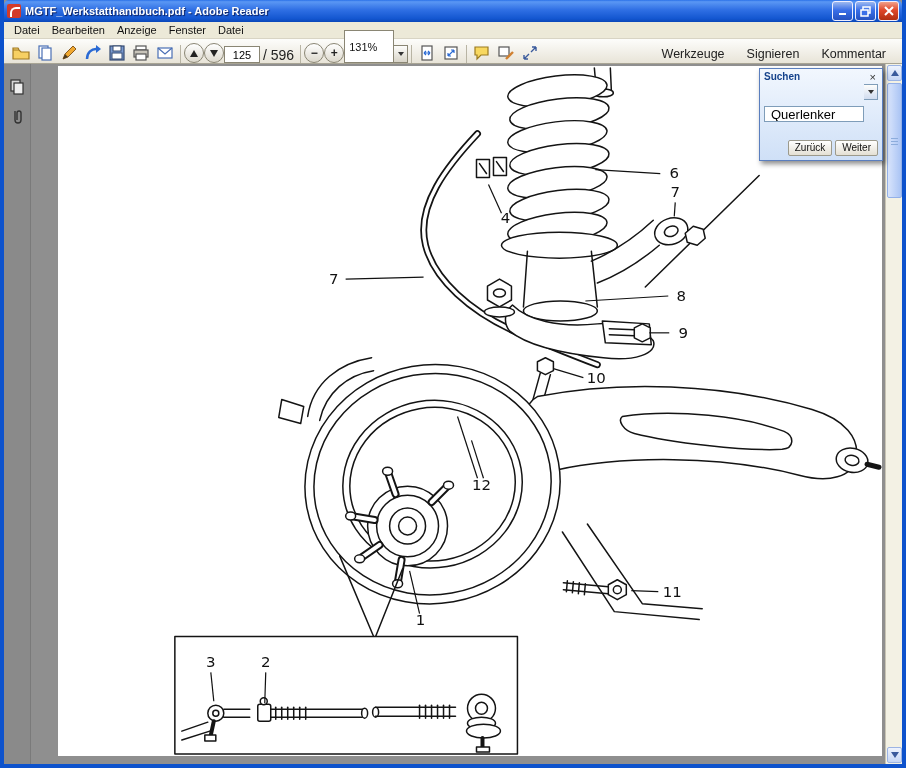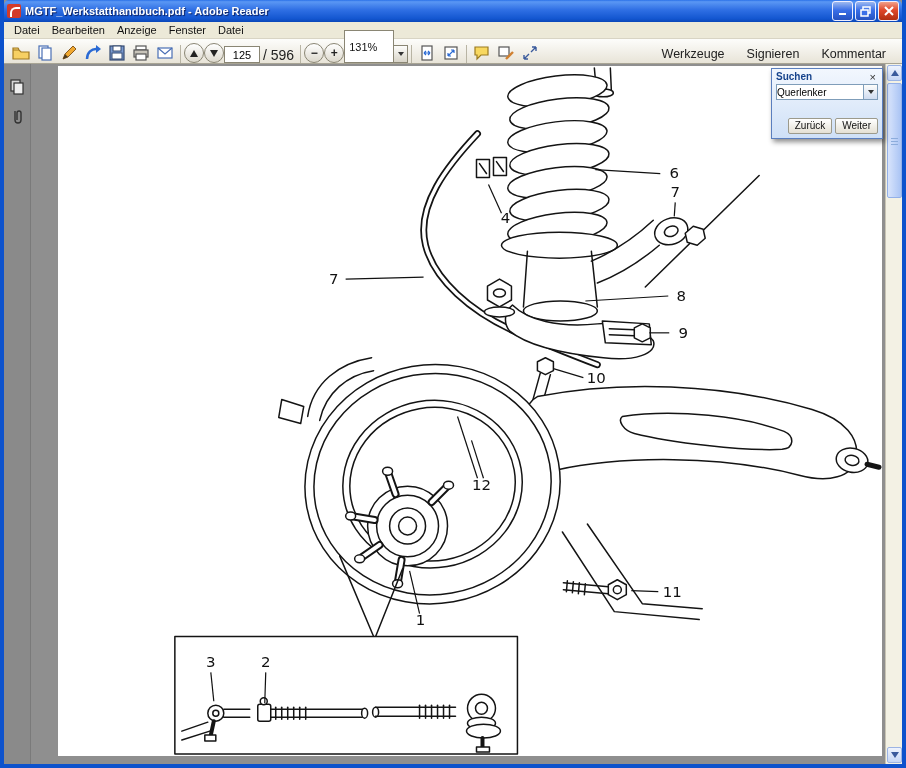--- a/index.html
+++ b/index.html
@@ -73,29 +73,29 @@
     background:linear-gradient(#eef3fd,#c6d6f6); border-radius:2px; display:flex; align-items:center; justify-content:center; }
   .sb-up { top:1px; } .sb-down { bottom:1px; }
   .sb-tri-up { width:0;height:0;border-left:4px solid transparent;border-right:4px solid transparent;border-bottom:6px solid #3a5a9c; }
   .sb-tri-down { width:0;height:0;border-left:4px solid transparent;border-right:4px solid transparent;border-top:6px solid #3a5a9c; }
   .sb-thumb { position:absolute; left:1px; top:19px; width:15px; height:115px; border:1px solid #93b0e8; border-radius:2px;
     background:linear-gradient(90deg,#d8e4fc,#aac4f4); }
   .sb-thumb::after { content:""; position:absolute; left:3px; right:3px; top:50%; height:1px;
     box-shadow:0 -3px 0 #8cacdc, 0 0 0 #8cacdc, 0 3px 0 #8cacdc; background:#8cacdc; }
 
   
-  .search-panel { position:absolute; top:4px; right:19px; width:112px;
+  .search-panel { position:absolute; top:4px; right:19px; width:124px;
     background:linear-gradient(#f2f7fe,#cfe0f7); border:1px solid #5a7ebe;
     box-shadow:2px 3px 5px rgba(0,0,0,.45); z-index:10; }
   .sp-header { display:flex; align-items:center; padding:2px 4px 1px; }
   .sp-title { font-size:10px; font-weight:bold; color:#15428b; flex:1; }
   .sp-close { font-size:11px; color:#333; line-height:10px; padding:0 2px; cursor:default; }
   .sp-inputrow { display:flex; padding:1px 4px; }
-  .sp-input { flex:1; min-width:0; height:16px; border:1px solid #7f9db9; font-size:10px; padding:0 0;
-    font-family:"Liberation Sans",sans-serif; }
+  .sp-input { flex:1; min-width:0; height:16px; border:1px solid #7f9db9; font-size:13px; padding:0 6px;
+    font-family:"Liberation Sans",sans-serif;margin-top:22px; }
   .sp-combo { width:14px; height:16px; border:1px solid #7f9db9; border-left:none;
     background:linear-gradient(#fdfdfb,#d0dcf0); display:flex; align-items:center; justify-content:center; }
   .sp-btnrow { display:flex; justify-content:flex-end; gap:3px; padding:17px 4px 4px; }
   .sp-btn { font-size:10px; color:#111; padding:1px 6px 2px; background:linear-gradient(#ffffff,#e4e0d4);
     border:1px solid #9c9a8c; border-radius:2px; }
 
   
   .art { fill:none; stroke:#141414; stroke-width:1.5; stroke-linecap:round; stroke-linejoin:round; }
   #callouts text { font-family:"DejaVu Sans",sans-serif; font-size:15px; fill:#111; text-anchor:middle; }
   #callouts line { stroke:#111; stroke-width:1.2; }

